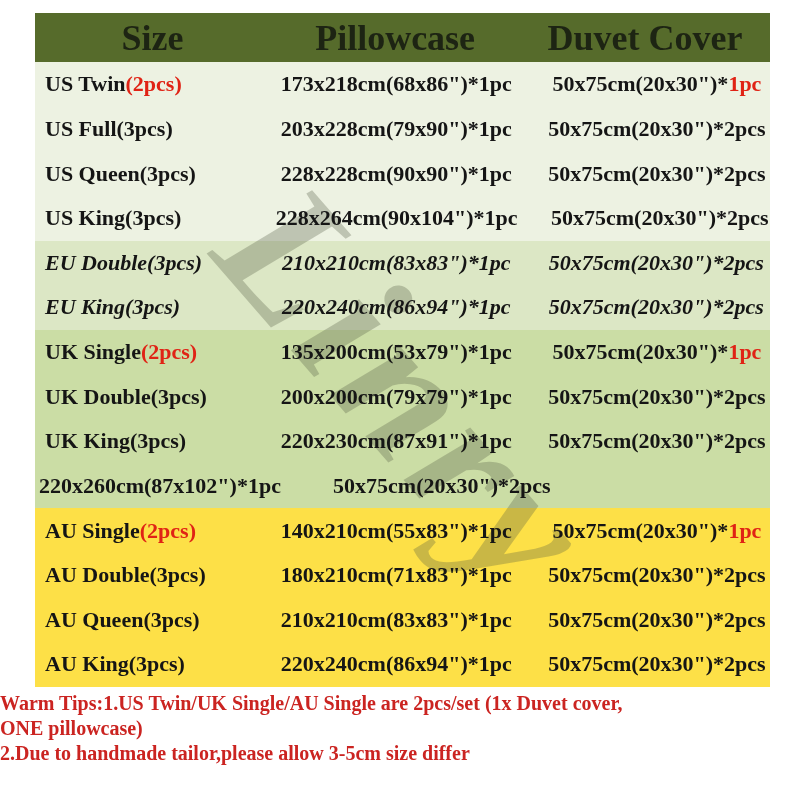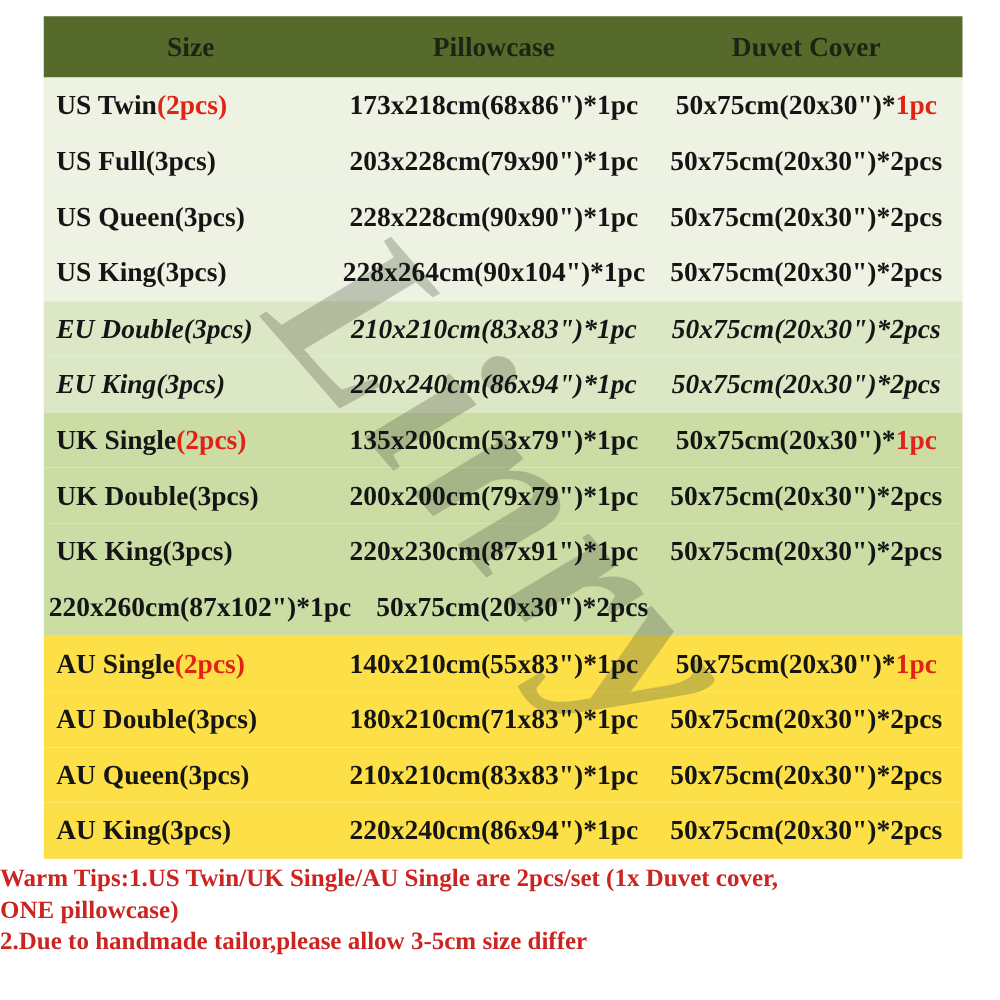--- a/index.html
+++ b/index.html
@@ -3,26 +3,26 @@
 <meta charset="utf-8">
 <style>
   html,body{margin:0;padding:0;background:#ffffff;}
   .page{
     position:relative;width:800px;height:800px;background:#ffffff;
     font-family:"Liberation Serif", serif;overflow:hidden;
   }
   .table-wrap{position:absolute;left:35px;top:13px;width:735px;}
   .header-row{height:49px;background:#566b2b;display:flex;}
   .hcell{display:flex;align-items:center;justify-content:center;
-    font-weight:bold;font-size:22px;color:#1d2413;}
+    font-weight:bold;font-size:36px;color:#1d2413;}
   .col1{width:32%;}
   .col2{width:34%;}
   .col3{width:34%;}
   .table-body{display:block;}
-  .row{height:44.64px;display:flex;font-weight:bold;font-size:22px;color:#151515;}
+  .row{height:44.64px;display:flex;font-weight:bold;font-size:22px;color:#151515;gap:32px;}
   .row .cell{display:flex;align-items:center;white-space:nowrap;}
   .row .col1{justify-content:flex-start;padding-left:10px;box-sizing:border-box;}
   .row .col2,.row .col3{justify-content:center;}
   .sec-us{background:#edf2e2;}
   .sec-eu{background:#dce7c5;font-style:italic;}
   .sec-uk{background:#cbdda5;}
   .sec-au{background:#fde047;}
   .row span{position:relative;z-index:2;}
   .red{color:#e02315;}
   .watermark{

